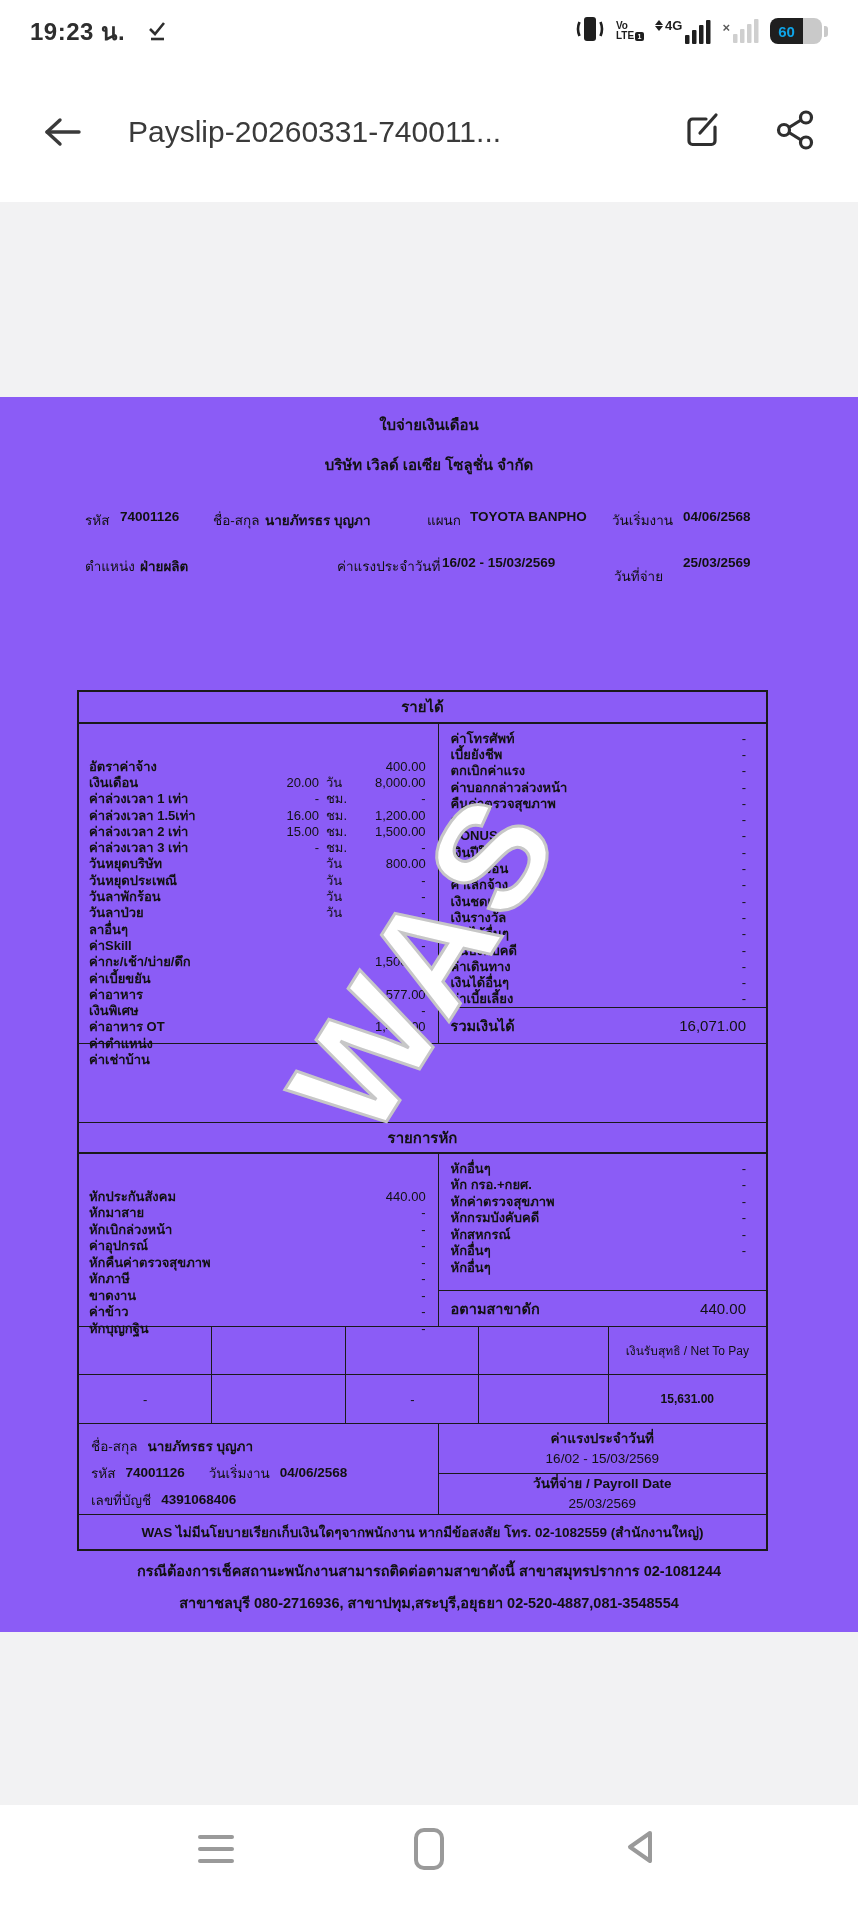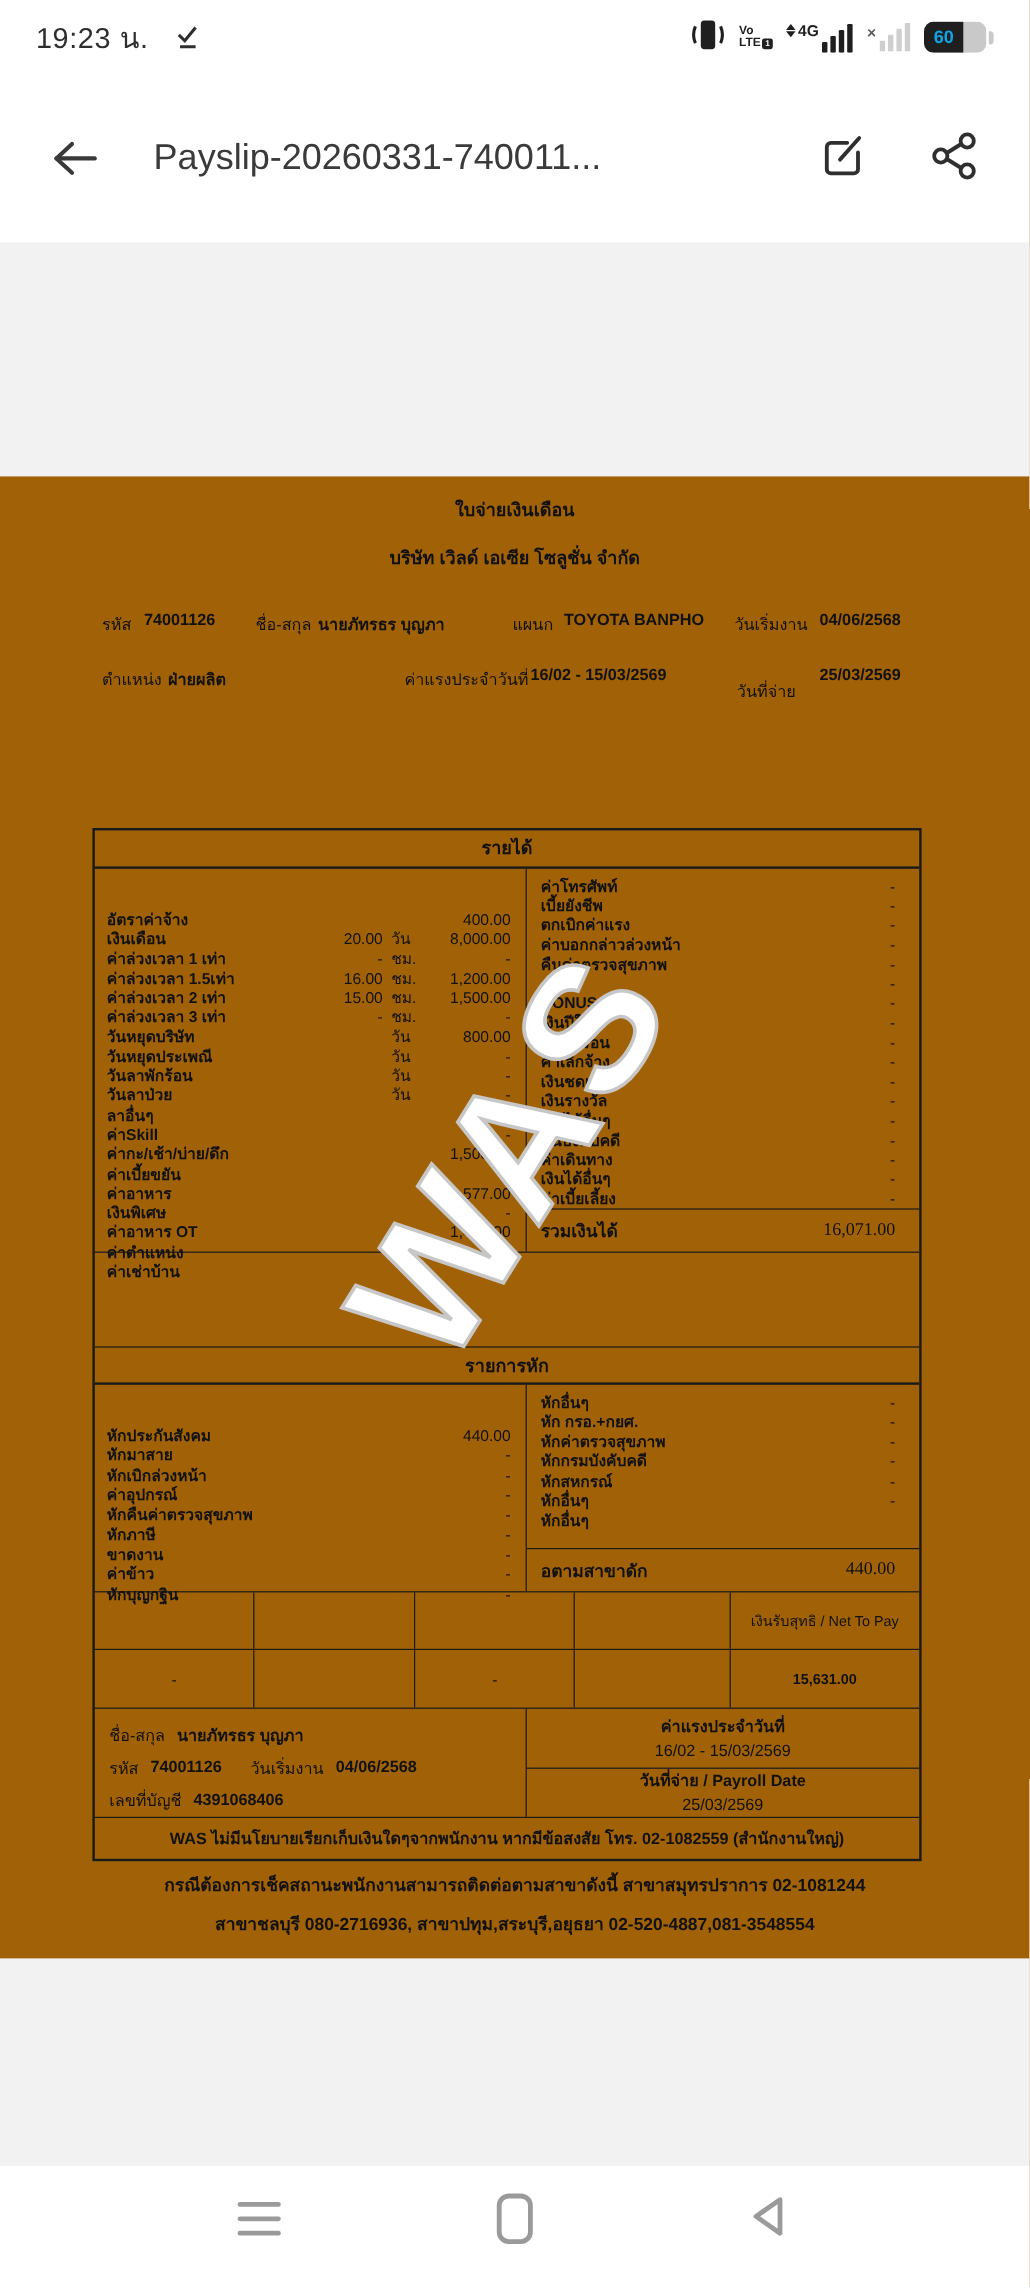--- a/index.html
+++ b/index.html
@@ -1,21 +1,21 @@
 <!DOCTYPE html>
 <html><head>
 <meta charset="utf-8">
 <style>
   * { margin:0; padding:0; box-sizing:border-box; }
   body { font-family:"Liberation Sans", sans-serif; background:#fff; }
   .screen { position:relative; width:858px; height:1907px; background:#fff; overflow:hidden; }
 
   
   .status-bar { height:62px; display:flex; align-items:center; padding:0 30px; color:#2e2e2e; }
-  .sb-time { font-size:24px; font-weight:400; letter-spacing:.5px; }
+  .sb-time { font-size:24px; font-weight:700; letter-spacing:.5px; }
   .sb-check { margin-left:20px; display:flex; align-items:center; }
   .sb-right { margin-left:auto; display:flex; align-items:center; gap:11px; }
   .volte { display:flex; flex-direction:column; line-height:10px; font-weight:700; font-size:10px; color:#1f1f1f; }
   .volte .lte { display:flex; align-items:center; gap:1px; }
   .volte .badge { display:inline-block; background:#1f1f1f; color:#fff; font-size:7px; line-height:9px; width:9px; text-align:center; border-radius:2px; }
   .sig { display:flex; align-items:flex-end; gap:3px; }
   .sig-meta { display:flex; align-items:flex-start; gap:2px; height:26px; }
   .updown { display:flex; flex-direction:column; gap:1px; margin-top:2px; }
   .tri-up { width:0; height:0; border-left:4px solid transparent; border-right:4px solid transparent; border-bottom:5px solid #1f1f1f; }
   .tri-dn { width:0; height:0; border-left:4px solid transparent; border-right:4px solid transparent; border-top:5px solid #1f1f1f; }
@@ -35,21 +35,21 @@
 
   
   .band-top { height:195px; background:#f2f2f3; }
   .band-bottom { height:173px; background:#f2f2f3; }
   .nav-bar { height:102px; background:#fff; display:flex; align-items:center; justify-content:space-between; padding:0 200px 14px 198px; }
   .nav-menu { display:flex; flex-direction:column; gap:8px; }
   .nav-menu span { width:36px; height:4px; background:#9a9a9a; border-radius:2px; }
   .nav-home { width:30px; height:42px; border:4px solid #9a9a9a; border-radius:10px; }
 
   
-  .document { position:relative; height:1235px; background:#a16207; color:#111; }
+  .document { position:relative; height:1235px; background:#8b5cf6; color:#111; }
   .doc-h1 { position:absolute; top:16px; width:100%; text-align:center; font-size:15px; font-weight:700; }
   .doc-h2 { position:absolute; top:56px; width:100%; text-align:center; font-size:15px; font-weight:700; }
   .inf { position:absolute; font-size:13.5px; white-space:nowrap; }
   .b { font-weight:700; }
 
   
   .paybox { position:absolute; left:77px; top:293px; width:691px; border:2px solid #1a1a1a; background:transparent; }
   .sec-header { height:32px; border-bottom:2px solid #1a1a1a; display:flex; align-items:center; justify-content:center; font-size:15px; font-weight:700; }
   .sec-header.ded { border-top:1.5px solid #1a1a1a; }
   .sec-body { display:flex; align-items:stretch; }
@@ -66,21 +66,21 @@
   .irow .amt { flex:1; text-align:right; padding-right:12px; }
   .drow .lbl { flex:1; }
   .drow .amt { text-align:right; padding-right:12px; }
   .colR .irow, .colR .drow { padding-left:12px; }
   .colR .amt { padding-right:20px; }
   .gap-row { height:78px; }
   .total-row { margin-top:auto; border-top:1.5px solid #1a1a1a; display:flex; align-items:center; }
   .total-row.inc { height:42px; }
   .total-row.ded { height:36px; }
   .total-row .tlbl { font-weight:700; font-size:14.5px; padding-left:12px; flex:1; }
-  .total-row .tamt { font-size:15px; text-align:right; padding-right:20px;font-family:Liberation Serif, serif; }
+  .total-row .tamt { font-size:15px; text-align:right; padding-right:20px; }
 
   
   .net-grid { display:flex; flex-direction:column; border-bottom:1.5px solid #1a1a1a; }
   .ngrow { display:flex; height:48px; }
   .ngrow.first { border-bottom:1.5px solid #1a1a1a; }
   .ngc { border-right:1.5px solid #1a1a1a; display:flex; align-items:center; justify-content:center; font-size:13px; }
   .ngc.c1 { width:19.4%; } .ngc.c2 { width:19.5%; } .ngc.c3 { width:19.4%; } .ngc.c4 { width:18.8%; }
   .ngc.c5 { flex:1; border-right:none; font-size:12px; }
   .net-amount { font-weight:700; font-size:16px; }
 

